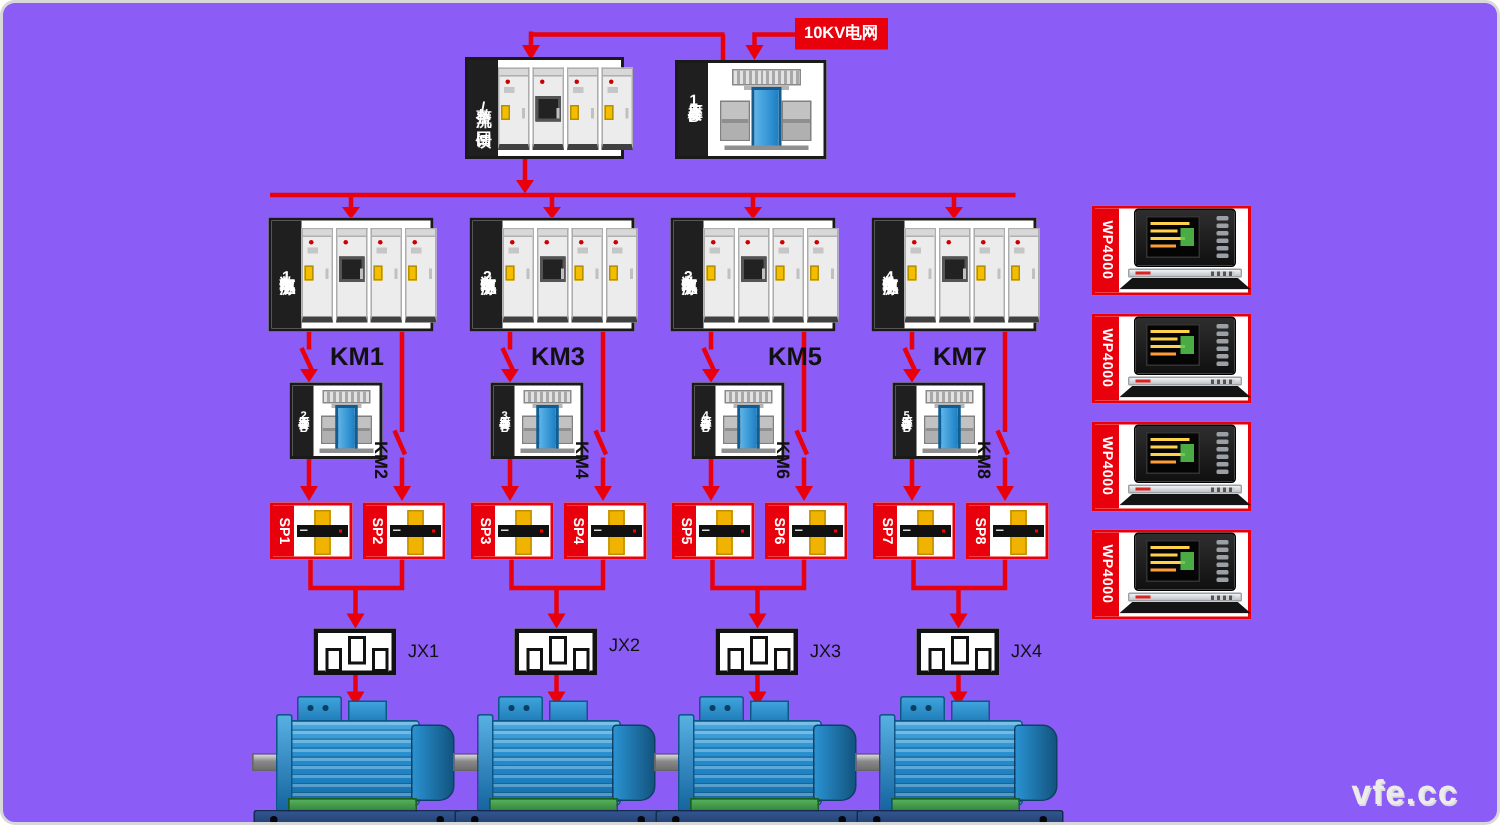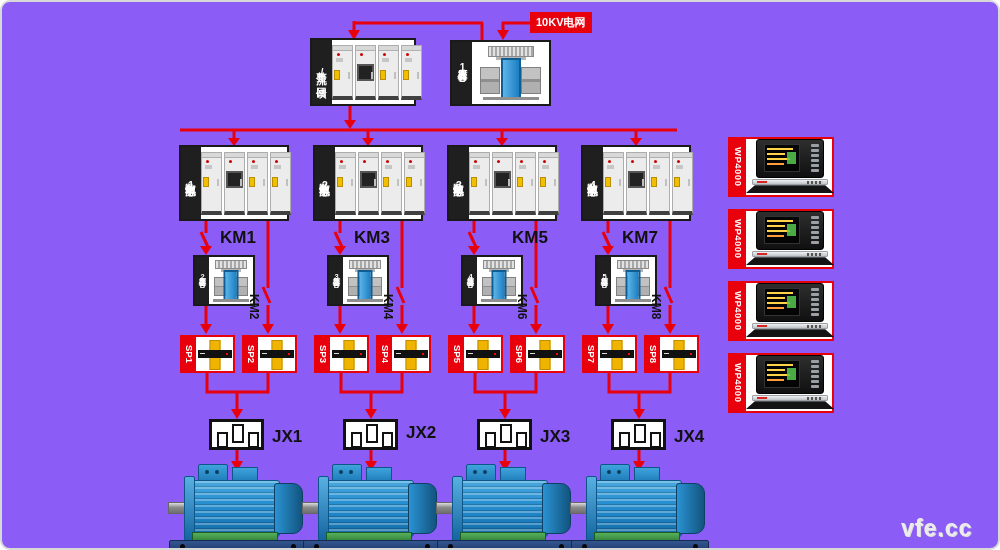--- a/index.html
+++ b/index.html
@@ -42,21 +42,21 @@
   .main-tx .tx-cap2{width:30px;top:15px;}
   .main-tx .tx-core{width:16px;height:38px;top:16px;}
   .main-tx .tx-coil{width:18px;height:25px;top:25px;}
   .main-tx .tx-coil.l{left:8px;} .main-tx .tx-coil.r{right:8px;}
   .main-tx .tx-base{width:56px;bottom:4px;}
   
   .grid-label{position:absolute;left:528px;top:10px;height:21px;line-height:21px;padding:0 6px;
               background:#e8000d;color:#fff;font-weight:bold;font-size:11px;z-index:3;}
   .km-top{position:absolute;font-weight:bold;font-size:17px;color:#111;z-index:3;}
   .km-side{position:absolute;writing-mode:vertical-rl;font-weight:bold;font-size:12px;color:#111;z-index:3;}
-  .jx-label{position:absolute;font-weight:bold;font-size:17px;color:#111;z-index:3;text-align:center;}
+  .jx-label{position:absolute;font-weight:normal;font-size:12px;color:#111;z-index:3;text-align:center;}
   
   .sp{position:absolute;top:333px;width:55px;height:38px;background:#fff;border:2px solid #e8000d;
       display:flex;z-index:2;box-sizing:border-box;}
   .sp-tag{width:14px;background:#e8000d;color:#fff;display:flex;align-items:center;justify-content:center;
           writing-mode:vertical-rl;font-weight:bold;font-size:9.5px;}
   .sensor{flex:1;position:relative;}
   .sensor::before{content:"";position:absolute;left:50%;top:3px;transform:translateX(-50%);
                   width:9px;height:28px;background:#f0b400;border:1px solid #c08f00;}
   .sensor::after{content:"";position:absolute;left:2px;top:13px;width:34px;height:8px;background:#111;}
   .sensor .led{position:absolute;right:5px;top:16px;width:2px;height:2px;background:#f00;z-index:3;}

